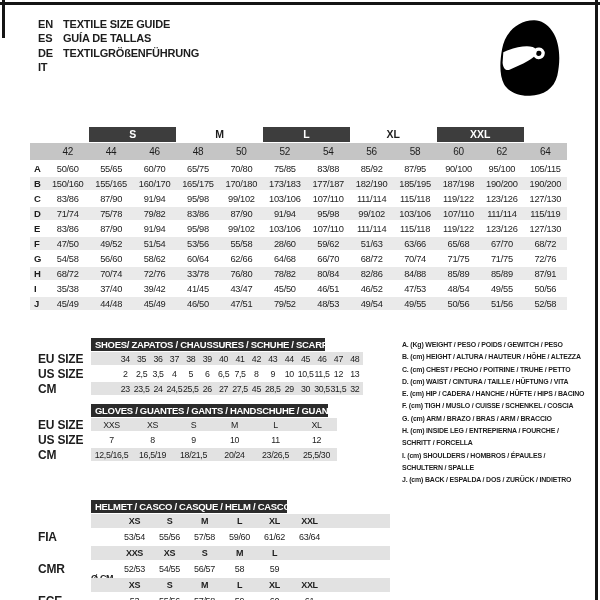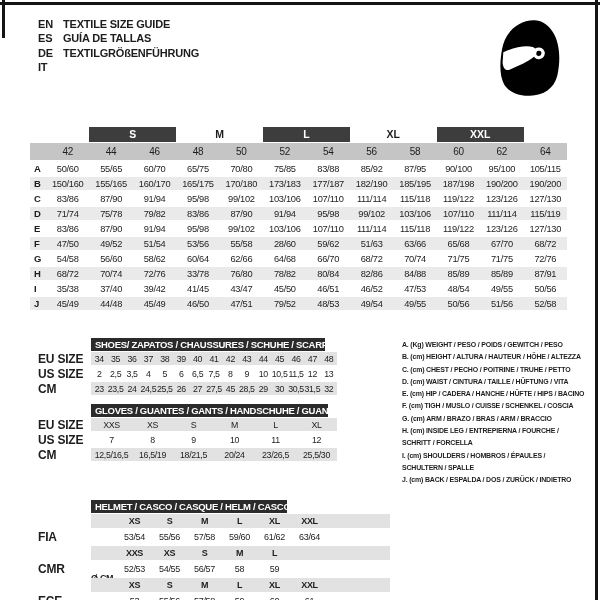--- a/index.html
+++ b/index.html
@@ -44,21 +44,21 @@
   #helmet{top:500px;}
   .sub-title{margin-left:53px;height:13px;background:var(--bar_dark,#2b2b2b);color:#fff;
     display:flex;align-items:center;padding-left:4px;box-sizing:border-box;
     font-weight:bold;font-size:9.5px;letter-spacing:-0.3px;white-space:nowrap;overflow:hidden;}
   #shoes .sub-title{width:234px;}
   #gloves .sub-title{width:237px;}
   #helmet .sub-title{width:196px;}
   .sub-row{display:flex;height:15px;align-items:stretch;}
   .sub-label{width:53px;display:flex;align-items:center;font-weight:bold;font-size:12px;letter-spacing:-0.2px;}
   .sub-cells{display:grid;width:246px;}
-  #shoes .sub-cells{grid-template-columns:repeat(15,1fr);}
+  #shoes .sub-cells{grid-template-columns:repeat(15,1fr);padding-left:26px;}
   #gloves .sub-cells{grid-template-columns:repeat(6,1fr);}
   .sub-row.shaded .sub-cells{background:var(--shaded_row,#e2e2e2);margin:1px 0;}
   .sub-cell{display:flex;align-items:center;justify-content:center;font-size:8.8px;letter-spacing:-0.35px;white-space:nowrap;}
   
   .helm-row{display:flex;height:16px;align-items:stretch;}
   .helm-content{display:flex;width:299px;margin:1px 0;}
   .helm-row.shaded .helm-content{background:var(--shaded_row,#e2e2e2);}
   .helm-unit{width:26px;display:flex;align-items:center;font-weight:bold;font-size:9px;letter-spacing:-0.3px;margin-top:48px;}
   .helm-cells{display:grid;grid-template-columns:repeat(6,35px);width:210px;}
   .helm-cell{display:flex;align-items:center;justify-content:center;font-size:9px;letter-spacing:-0.3px;white-space:nowrap;}

